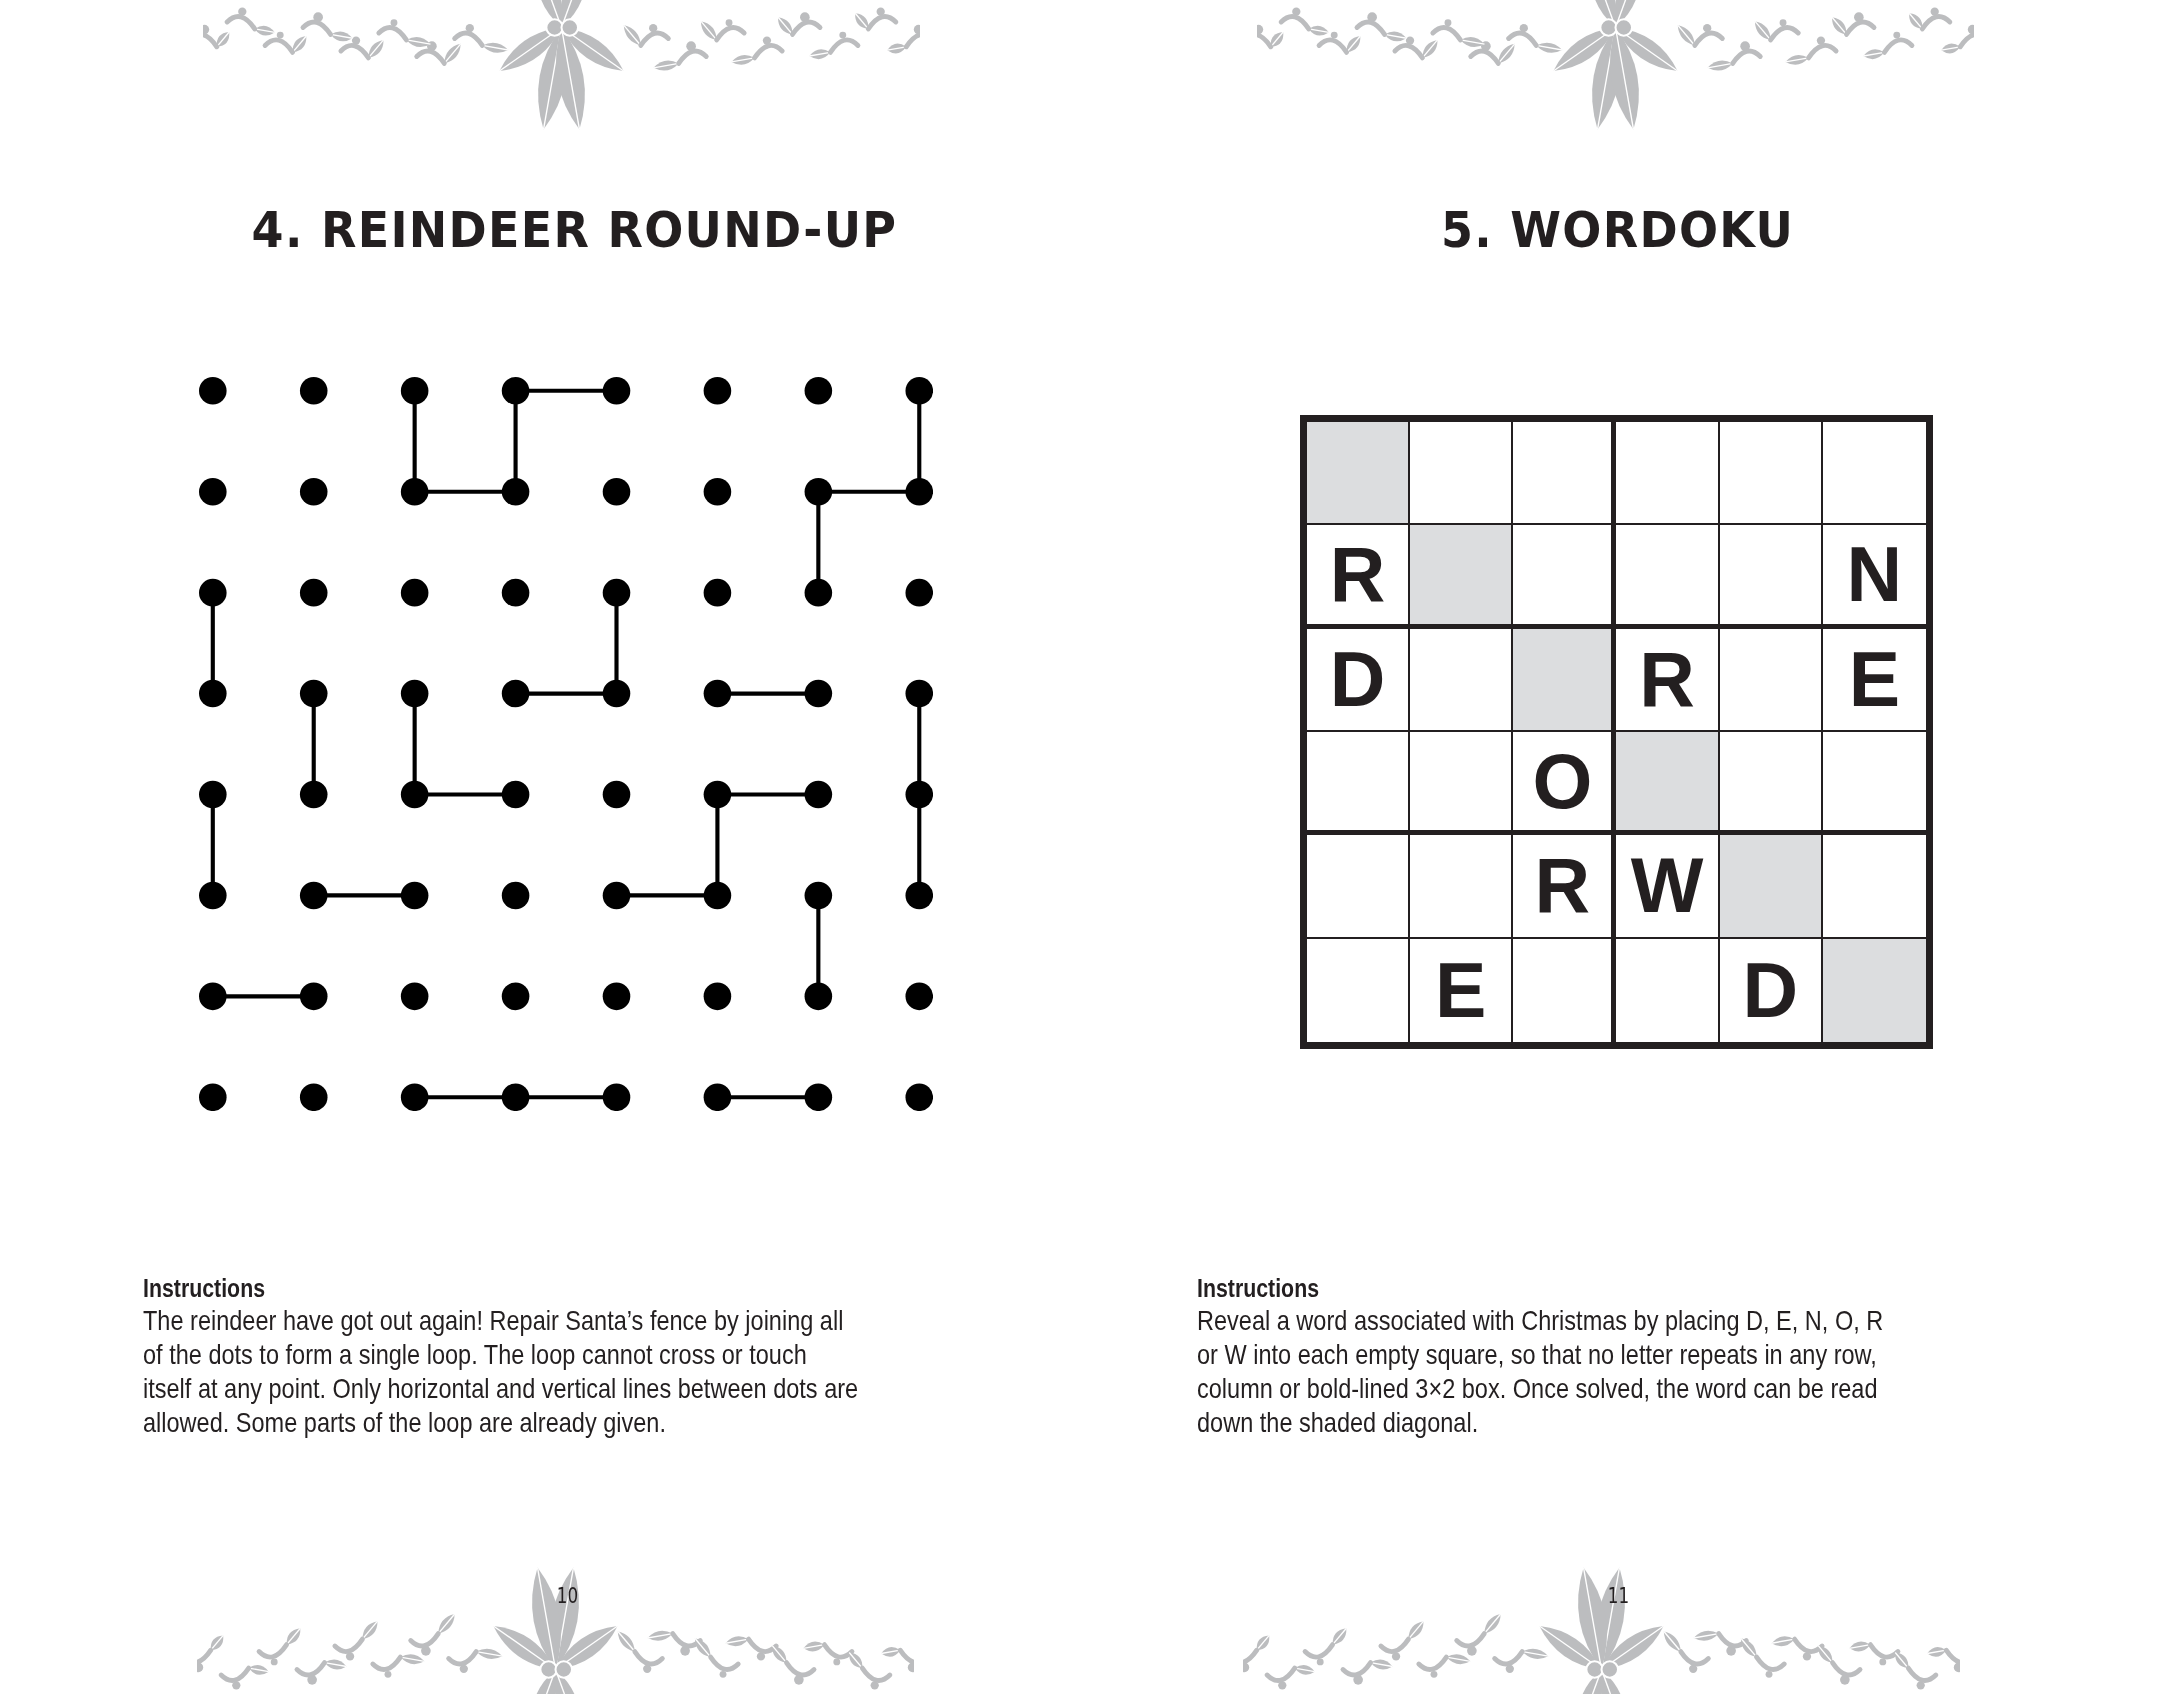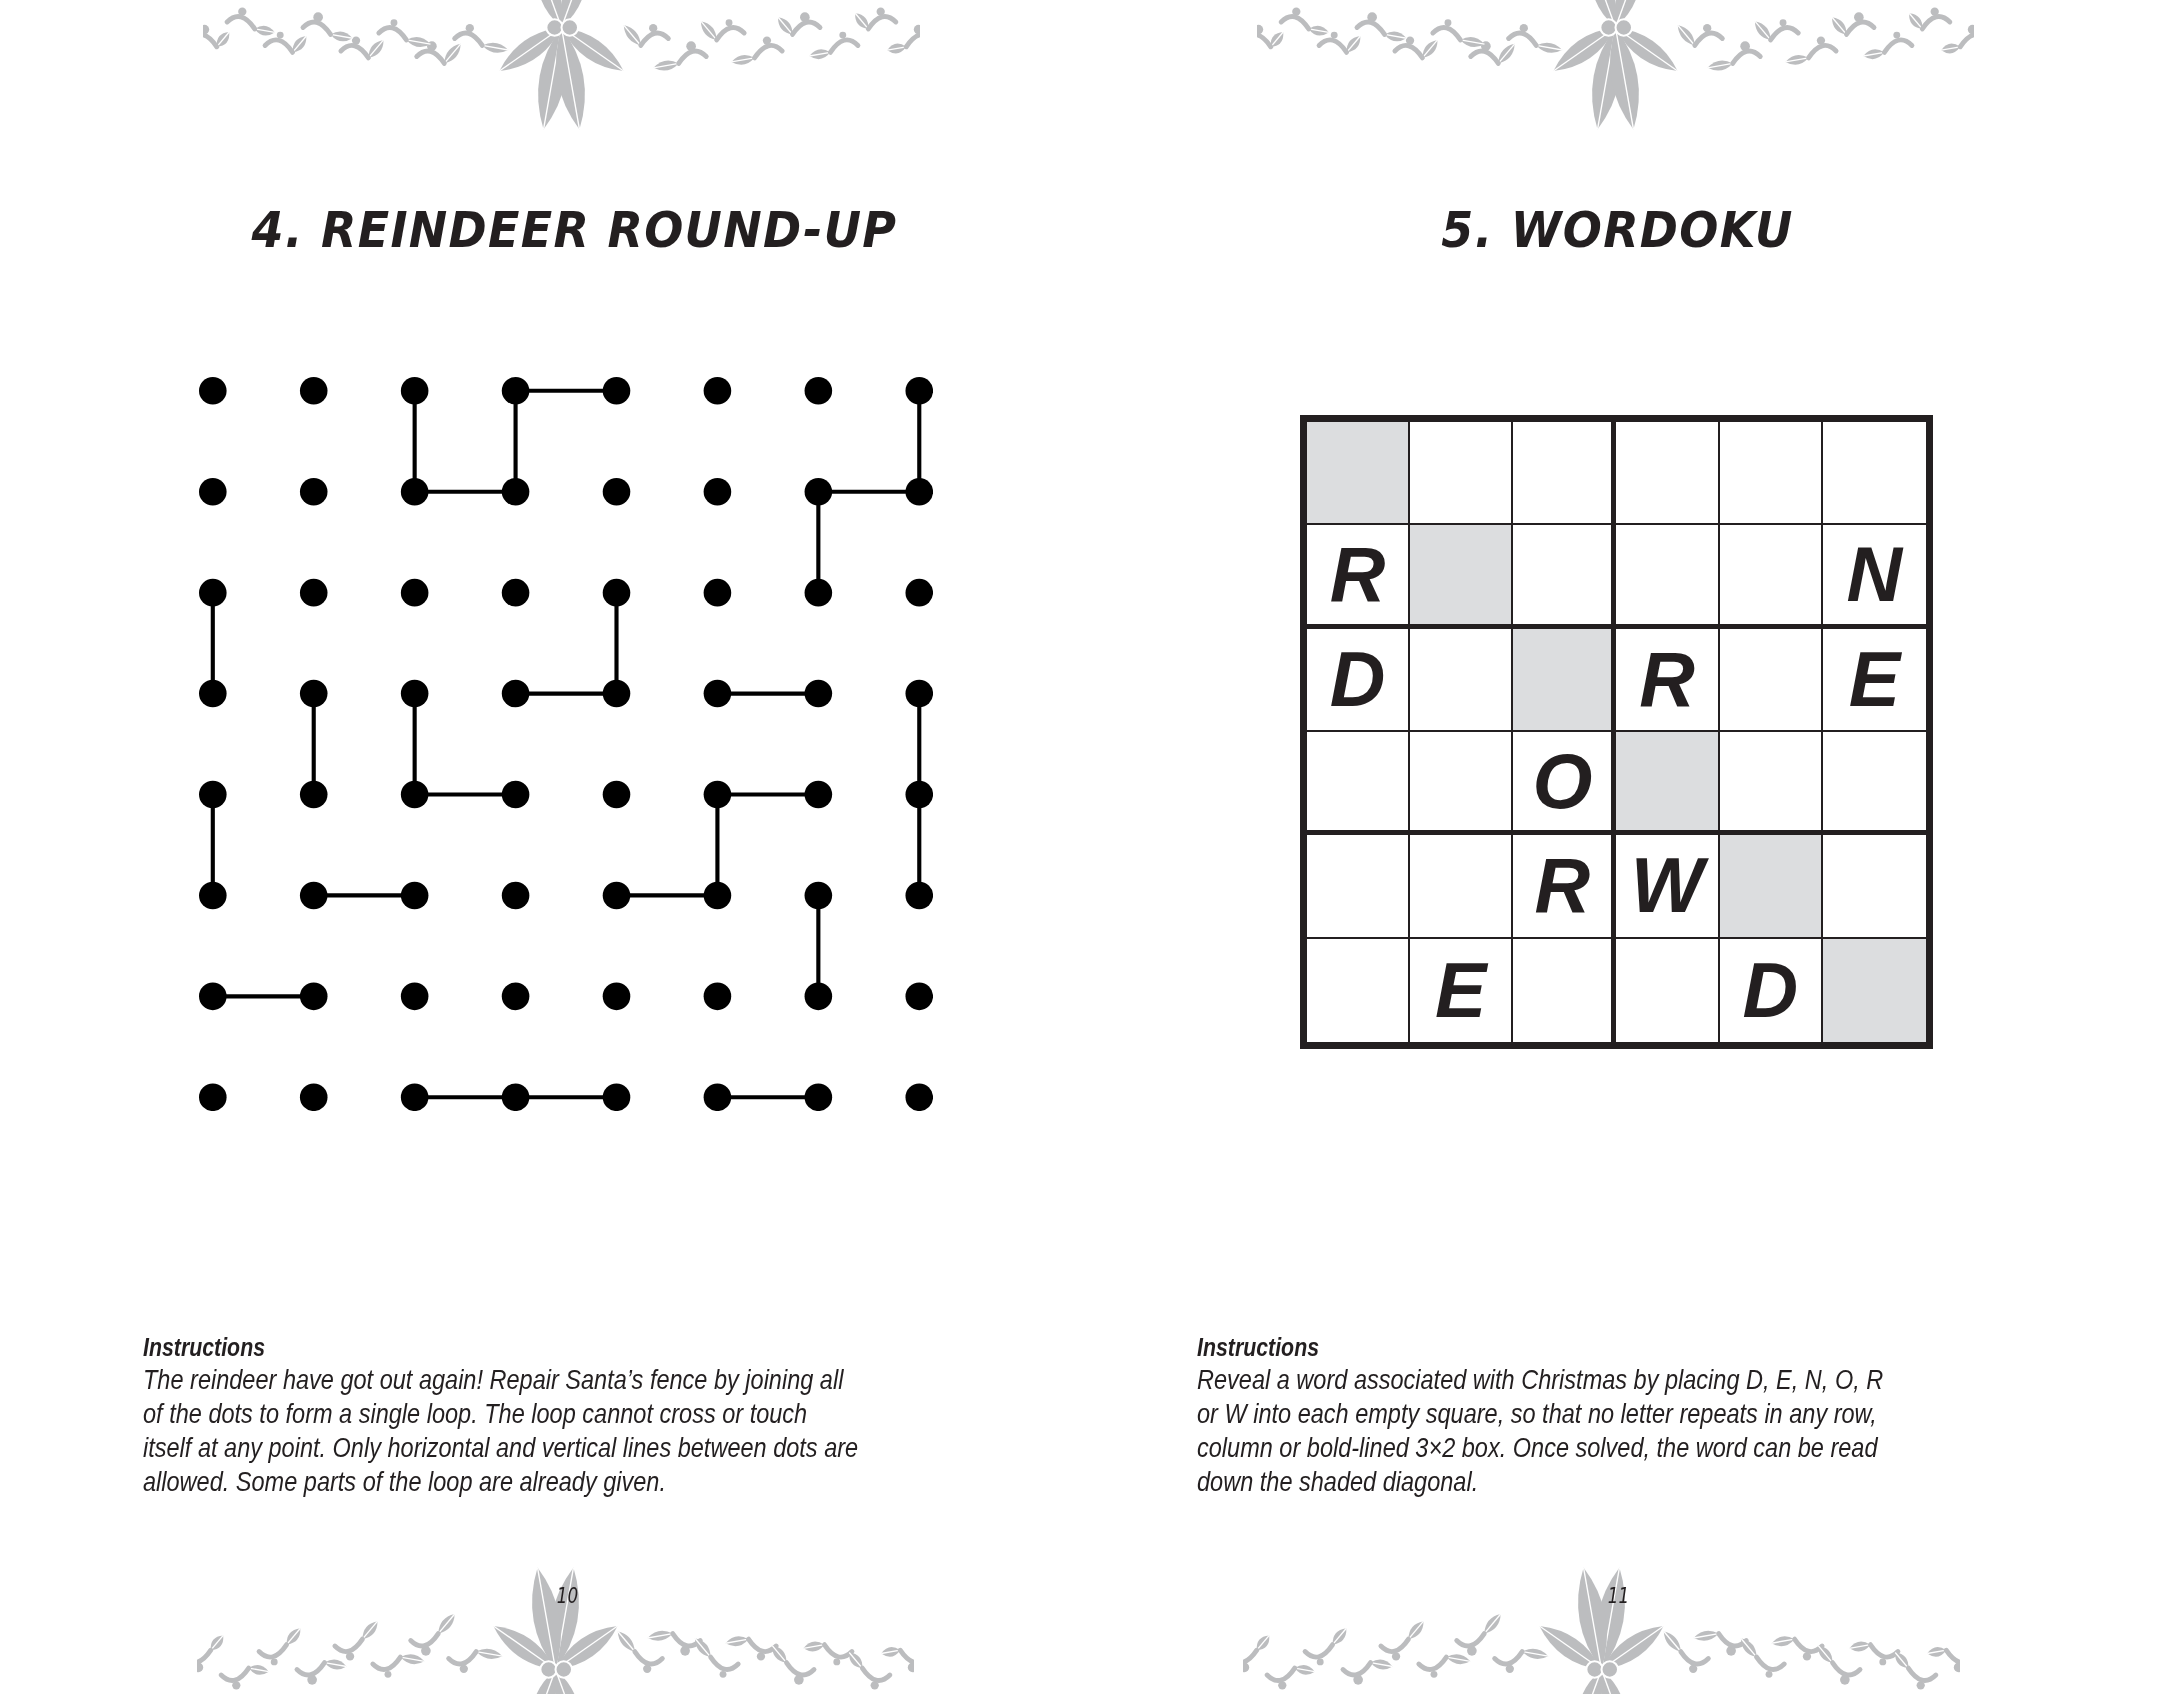--- a/index.html
+++ b/index.html
@@ -1,17 +1,17 @@
 <!DOCTYPE html>
 <html style="font-size:11px"><head>
 <meta charset="utf-8">
 <style>
   html, body { margin: 0; padding: 0; background: #ffffff; }
   body { width: 2183px; height: 1695px; position: relative; overflow: hidden; font-family: "Liberation Sans", sans-serif; color: #231f20; }
-  .page { position: absolute; top: 0; height: 1695px; width: 1091px; font-style: italic; }
+  .page { position: absolute; top: 0; height: 1695px; width: 1091px; }
   .page.left { left: 0; }
   .page.right { left: 1091px; }
   .ornament { position: absolute; width: 717px; height: 138px; }
   .ornament svg { width: 100%; height: 100%; display: block; }
   .ornament.top { top: -7px; }
   .ornament.bottom { top: 1566px; height: 138px; }
   .title { position: absolute; top: 201px; left: 0; width: 100%; text-align: center;
            font-family: "DejaVu Sans", sans-serif; font-weight: bold; font-size: 50px; letter-spacing: 1.4px;
            color: #231f20; transform: scaleX(0.92); transform-origin: center;
            text-shadow: 0 -2.1px 0 #fff; }
@@ -20,21 +20,21 @@
   .wordoku { position: absolute; left: 209px; top: 415px; width: 633px; height: 634px; box-sizing: border-box;
              border: 7px solid #231f20; display: grid; grid-template-columns: repeat(6, 1fr); grid-template-rows: repeat(6, 1fr); }
   .cell { box-sizing: border-box; border-right: 2.1px solid #231f20; border-bottom: 2.1px solid #231f20;
           display: flex; align-items: center; justify-content: center;
           font-family: "Liberation Sans", sans-serif; font-weight: bold; font-size: 77px; color: #231f20; line-height: 1; background: #ffffff; }
   .cell.shaded { background: #dcdddf; }
   .cell.c5 { border-right: none; }
   .cell.r5 { border-bottom: none; }
   .cell.c2 { border-right: 5.5px solid #231f20; }
   .cell.r1, .cell.r3 { border-bottom: 5.5px solid #231f20; }
-  .instructions { position: absolute; top: 1332px; width: 897px; }
+  .instructions { position: absolute; top: 1273px; width: 897px; }
   .instructions .heading { font-family: "Liberation Sans", sans-serif; font-weight: bold; font-size: 26px;
                            display: inline-block; transform: scaleX(0.82); transform-origin: left; margin: 0; line-height: 30px; color: #231f20; }
   .instructions .body { font-family: "Liberation Sans", sans-serif; font-size: 28px; line-height: 34px;
                         transform: scaleX(0.84); transform-origin: left top; width: 1035px; margin-top: 1.4px; color: #231f20; }
   .instructions .body span { display: block; white-space: nowrap; }
   .pagenum { position: absolute; top: 1584px; width: 69px; text-align: center; font-family: "DejaVu Sans", sans-serif;
              font-size: 21px; color: #231f20; z-index: 2; transform: scaleX(0.8); }
 </style>
 </head>
 <body>

